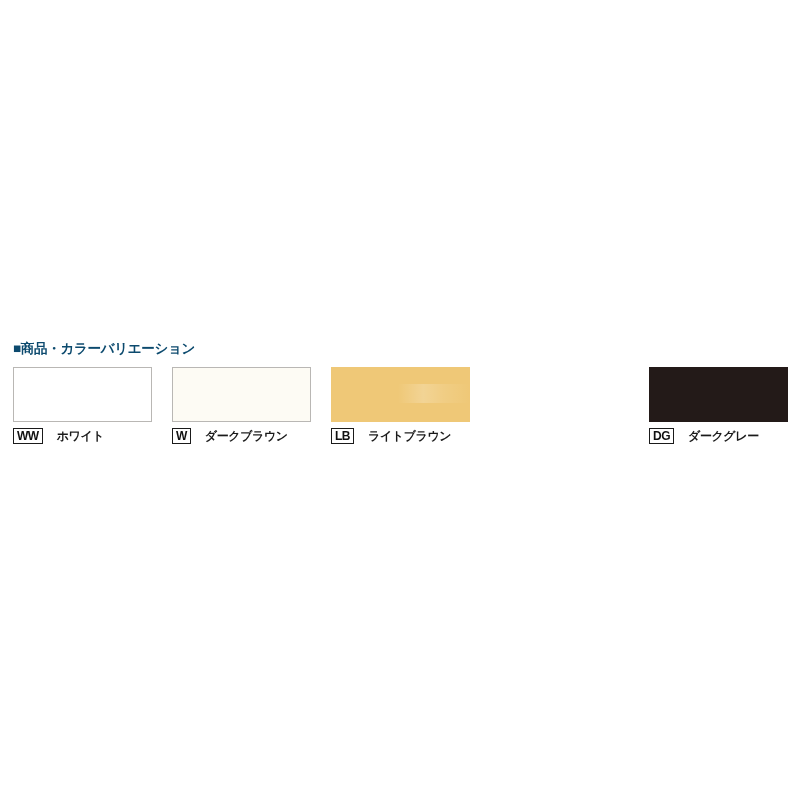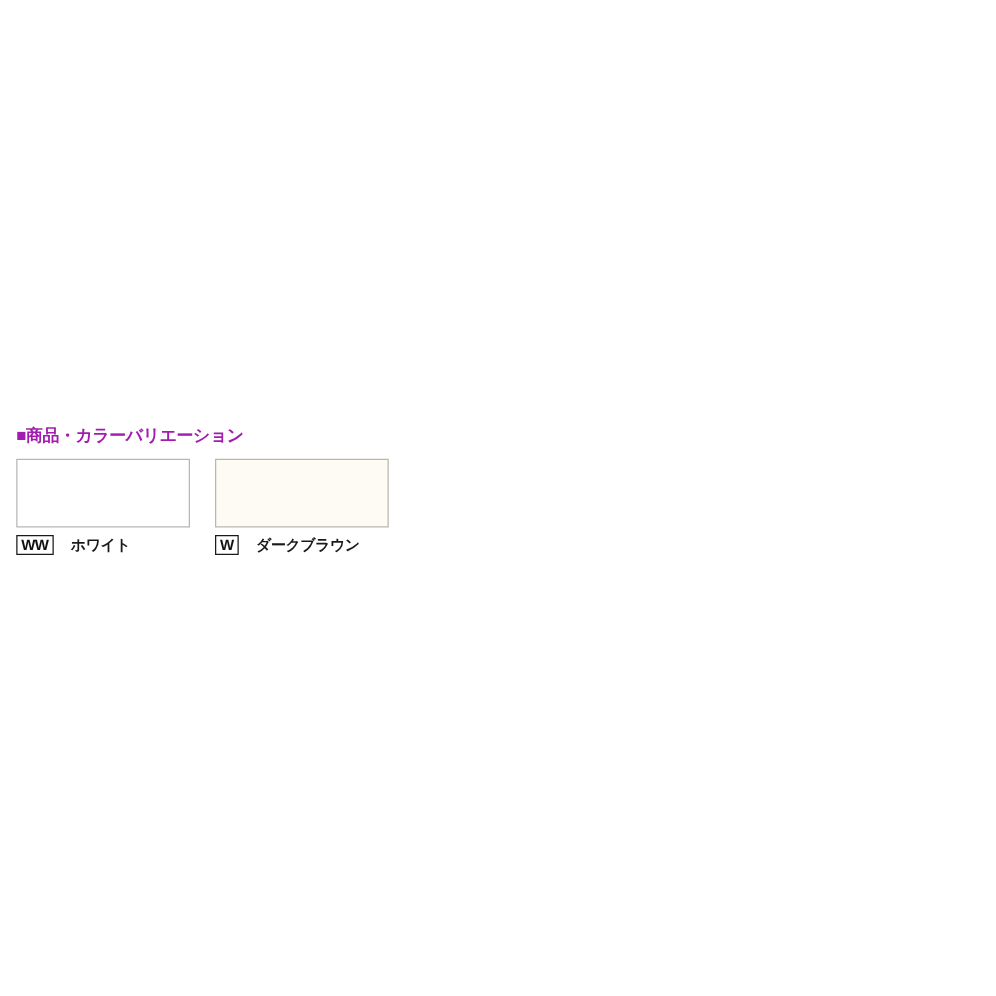--- a/index.html
+++ b/index.html
@@ -16,21 +16,21 @@
   }
 
   
   #section-heading {
     position: absolute;
     left: 13px;
     top: 341px;
     font-size: 13.5px;
     font-weight: bold;
     letter-spacing: -0.3px;
-    color: #a21caf;
+    color: #0c4a6e;
     white-space: nowrap;
     line-height: 16px;
   }
 
   
   #swatch-row {
     position: absolute;
     left: 0;
     top: 367px;
     width: 797px;
@@ -116,13 +116,29 @@
         <span class="caption-text">ホワイト</span>
       </div>
     </div>
     <div class="swatch-cell" style="left: 172px;">
       <div class="swatch-chip bordered" style="background: rgb(253, 251, 244);"></div>
       <div class="swatch-caption">
         <span class="code-badge">W</span>
         <span class="caption-text">ダークブラウン</span>
       </div>
     </div>
+    <div class="swatch-cell" style="left: 331px;">
+      <div class="swatch-chip" style="background: rgb(239, 200, 119);">
+        <div class="chip-watermark"></div>
+      </div>
+      <div class="swatch-caption">
+        <span class="code-badge">LB</span>
+        <span class="caption-text">ライトブラウン</span>
+      </div>
+    </div>
+    <div class="swatch-cell" style="left: 649px;">
+      <div class="swatch-chip" style="background: rgb(35, 26, 24);"></div>
+      <div class="swatch-caption">
+        <span class="code-badge">DG</span>
+        <span class="caption-text">ダークグレー</span>
+      </div>
+    </div>
   </div>
 
 </body></html>

